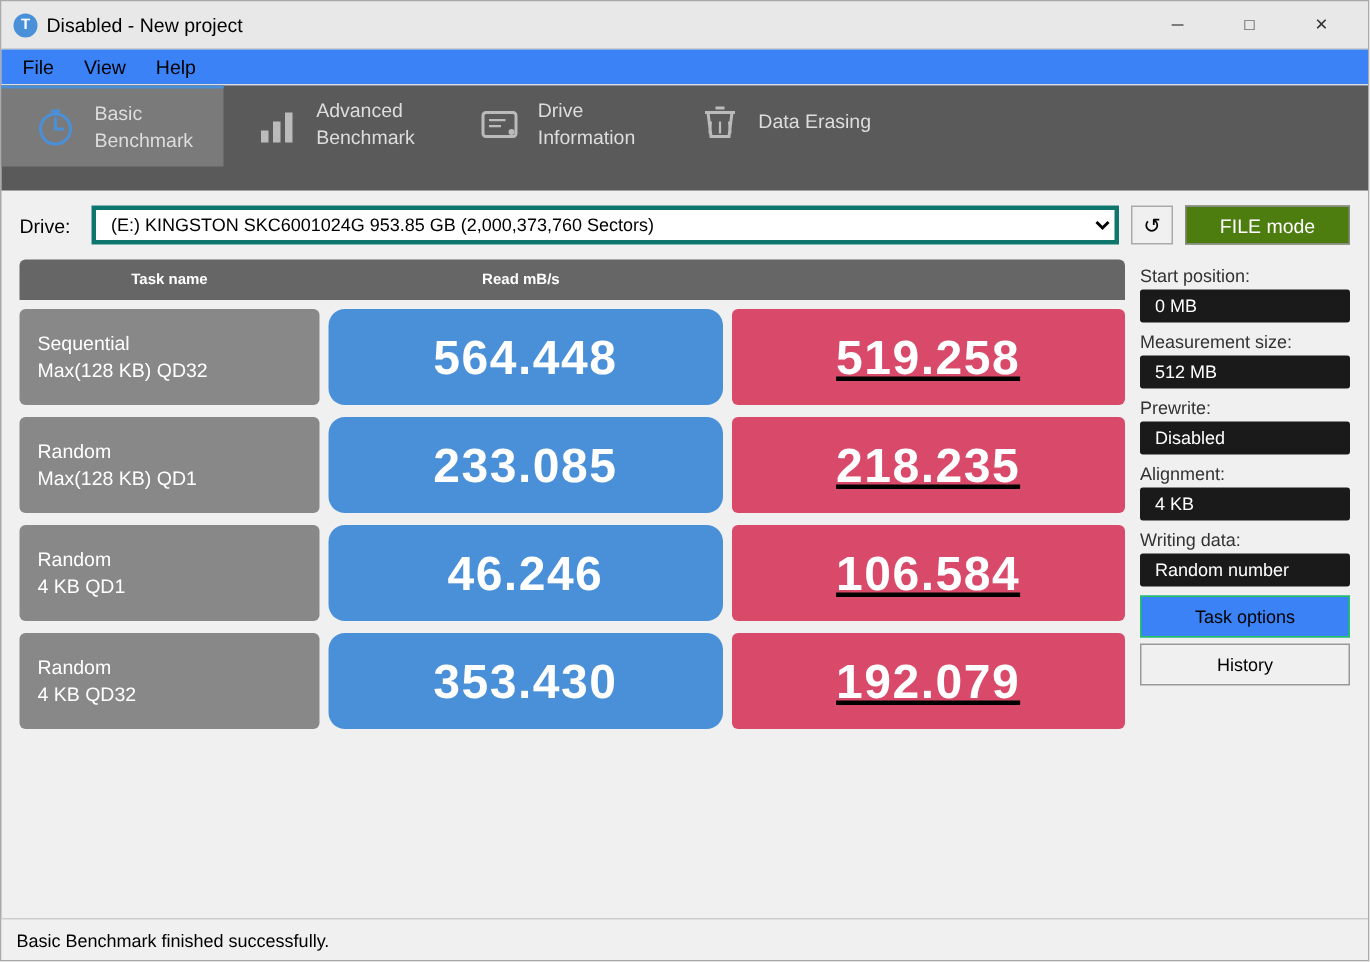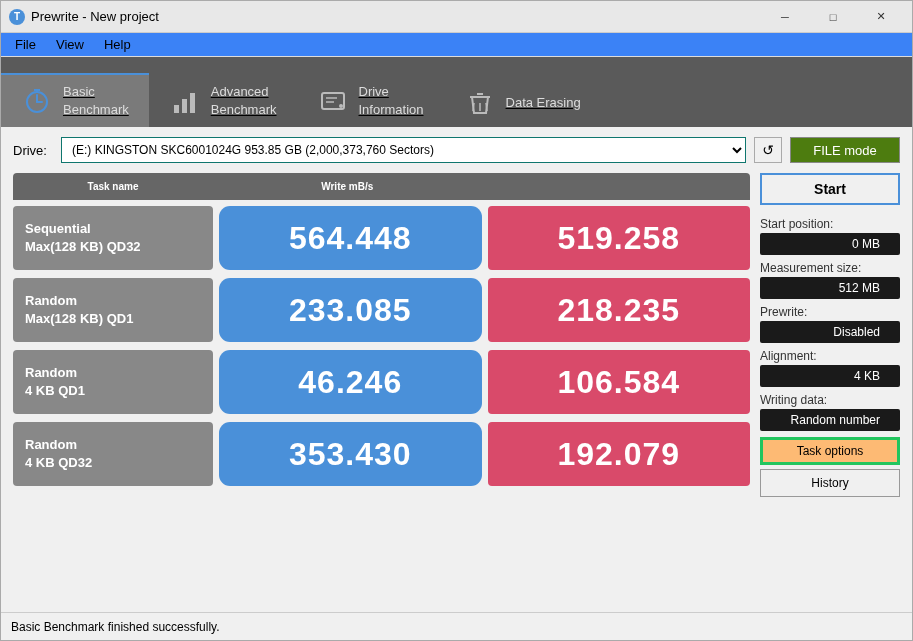--- a/index.html
+++ b/index.html
@@ -68,23 +68,22 @@
       cursor: pointer;
       font-size: 13px;
       color: #000;
     }
 
     
     .toolbar {
       background: #5a5a5a;
       height: 70px;
       display: flex;
-      align-items: flex-end;
+      align-items: flex-start;
       padding: 0;
-      text-decoration: underline;
     }
     .toolbar-btn {
       display: flex;
       flex-direction: row;
       align-items: center;
       padding: 8px 20px;
       cursor: pointer;
       color: #ddd;
       border: none;
       background: transparent;
@@ -120,21 +119,21 @@
       gap: 8px;
     }
     .drive-label {
       font-size: 13px;
       color: #000;
       width: 40px;
     }
     .drive-select {
       flex: 1;
       height: 26px;
-      border: 1px solid #0f766e;
+      border: 3px solid #0f766e;
       background: #fff;
       padding: 2px 6px;
       font-size: 12px;
       color: #000;
     }
     .drive-refresh-btn {
       width: 28px;
       height: 26px;
       border: 1px solid #aaa;
       background: #f0f0f0;
@@ -188,41 +187,42 @@
       margin-bottom: 8px;
       gap: 6px;
       align-items: center;
     }
     .bench-task {
       background: #888;
       border-radius: 4px;
       padding: 8px 12px;
       color: #fff;
       font-size: 13px;
-      font-weight: bold;
+      font-weight: normal;
       min-height: 64px;
       display: flex;
       align-items: center;
       line-height: 1.4;
     }
     .bench-read {
       background: #4a90d9;
       border-radius: 11px;
       display: flex;
       align-items: center;
       justify-content: center;
       min-height: 64px;
     }
     .bench-write {
       background: #d94a6a;
       border-radius: 4px;
       display: flex;
       align-items: center;
       justify-content: center;
       min-height: 64px;
+      text-decoration: underline;
     }
     .bench-value {
       color: #fff;
       font-size: 32px;
       font-weight: bold;
       letter-spacing: 1px;
     }
 
     
     .right-panel {
@@ -246,32 +246,32 @@
     .param-label {
       font-size: 12px;
       color: #333;
       margin-top: 4px;
       margin-bottom: 2px;
     }
     .param-value {
       width: 100%;
       background: #1a1a1a;
       color: #fff;
-      text-align: right;
-      padding: 4px 20px;
+      text-align: left;
+      padding: 4px 10px;
       font-size: 12px;
       border-radius: 2px;
       margin-bottom: 2px;
     }
 
     .task-options-btn {
       width: 100%;
       height: 28px;
-      background: #fdba74;
-      border: 3px solid #22c55e;
+      background: #3b82f6;
+      border: 1px solid #22c55e;
       cursor: pointer;
       font-size: 12px;
       color: #000;
       margin-top: 4px;
     }
 
     .history-btn {
       width: 100%;
       height: 28px;
       background: #f0f0f0;
@@ -316,21 +316,21 @@
   </style>
 </head>
 <body>
 
 <div class="app-window">
 
   <div class="title-bar">
     <div class="title-bar-icon">
       <span style="color:#fff;font-size:10px;font-weight:bold;">T</span>
     </div>
-    <span class="title-bar-title">Prewrite - New project</span>
+    <span class="title-bar-title">Disabled - New project</span>
     <div class="title-bar-controls">
       <button class="title-btn">─</button>
       <button class="title-btn">□</button>
       <button class="title-btn close">✕</button>
     </div>
   </div>
 
   <div class="menu-bar">
     <span class="menu-item">File</span>
     <span class="menu-item">View</span>
@@ -395,21 +395,21 @@
       <button class="drive-refresh-btn">↺</button>
       <button class="file-mode-btn">FILE mode</button>
     </div>
 
     <div class="main-area">
 
       <div class="benchmark-table">
 
         <div class="bench-header">
           <div class="bench-header-cell">Task name</div>
-          <div class="bench-header-cell">Write mB/s</div>
+          <div class="bench-header-cell">Read mB/s</div>
         </div>
 
         <div class="bench-row">
           <div class="bench-task">Sequential<br>Max(128 KB) QD32</div>
           <div class="bench-read">
             <span class="bench-value">564.448</span>
           </div>
           <div class="bench-write">
             <span class="bench-value">519.258</span>
           </div>
@@ -440,21 +440,20 @@
           <div class="bench-read">
             <span class="bench-value">353.430</span>
           </div>
           <div class="bench-write">
             <span class="bench-value">192.079</span>
           </div>
         </div>
       </div>
 
       <div class="right-panel">
-        <button class="start-btn">Start</button>
 
         <span class="param-label">Start position:</span>
         <div class="param-value">0 MB</div>
 
         <span class="param-label">Measurement size:</span>
         <div class="param-value">512 MB</div>
 
         <span class="param-label">Prewrite:</span>
         <div class="param-value">Disabled</div>
 

